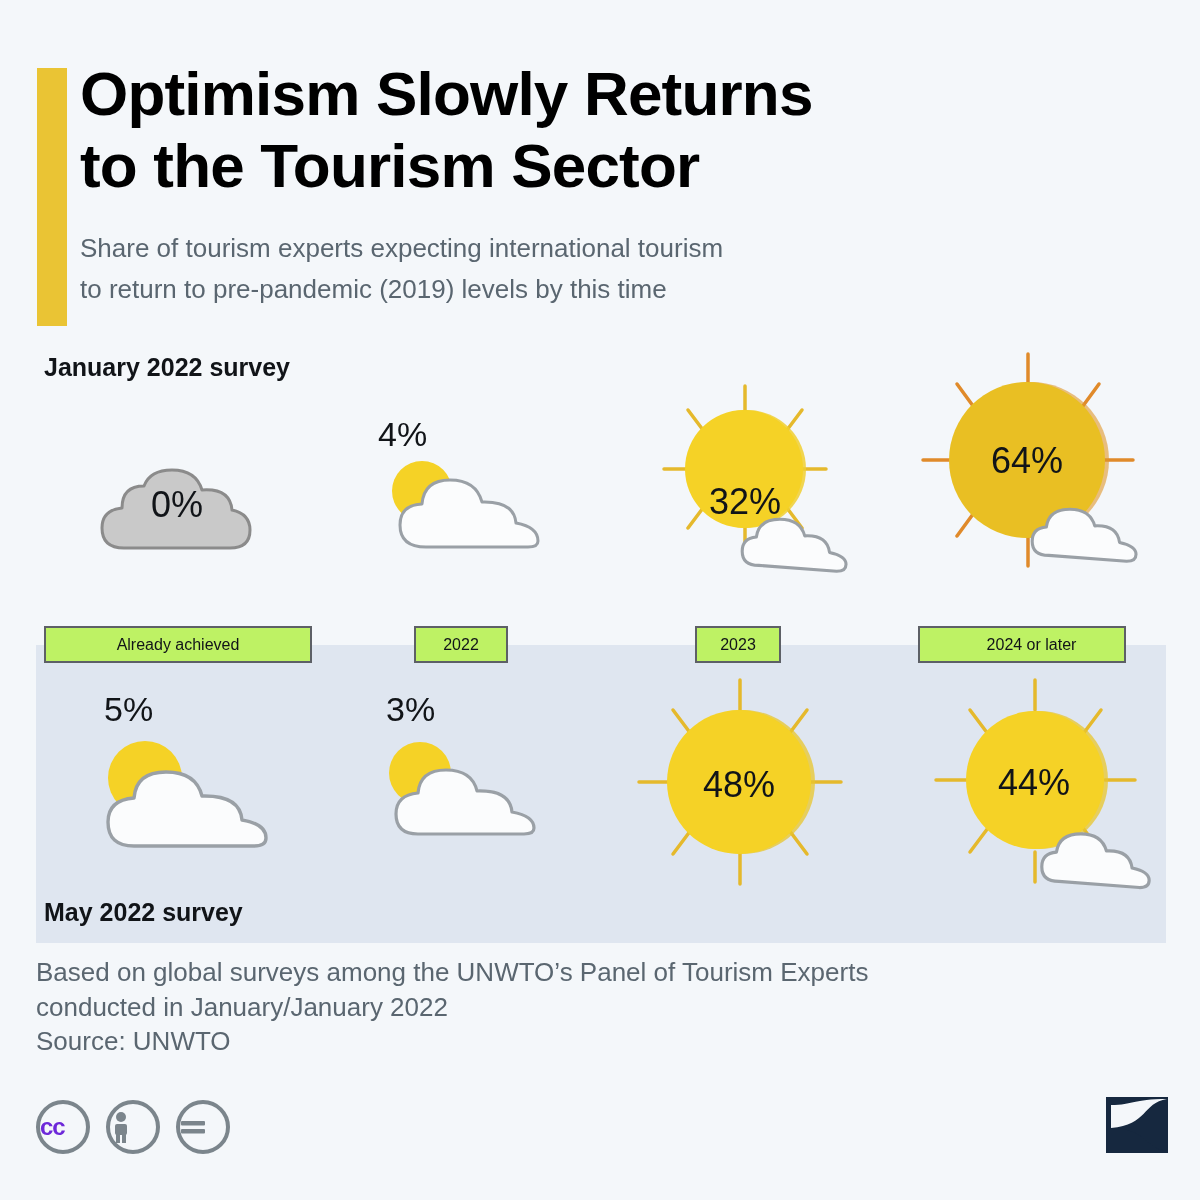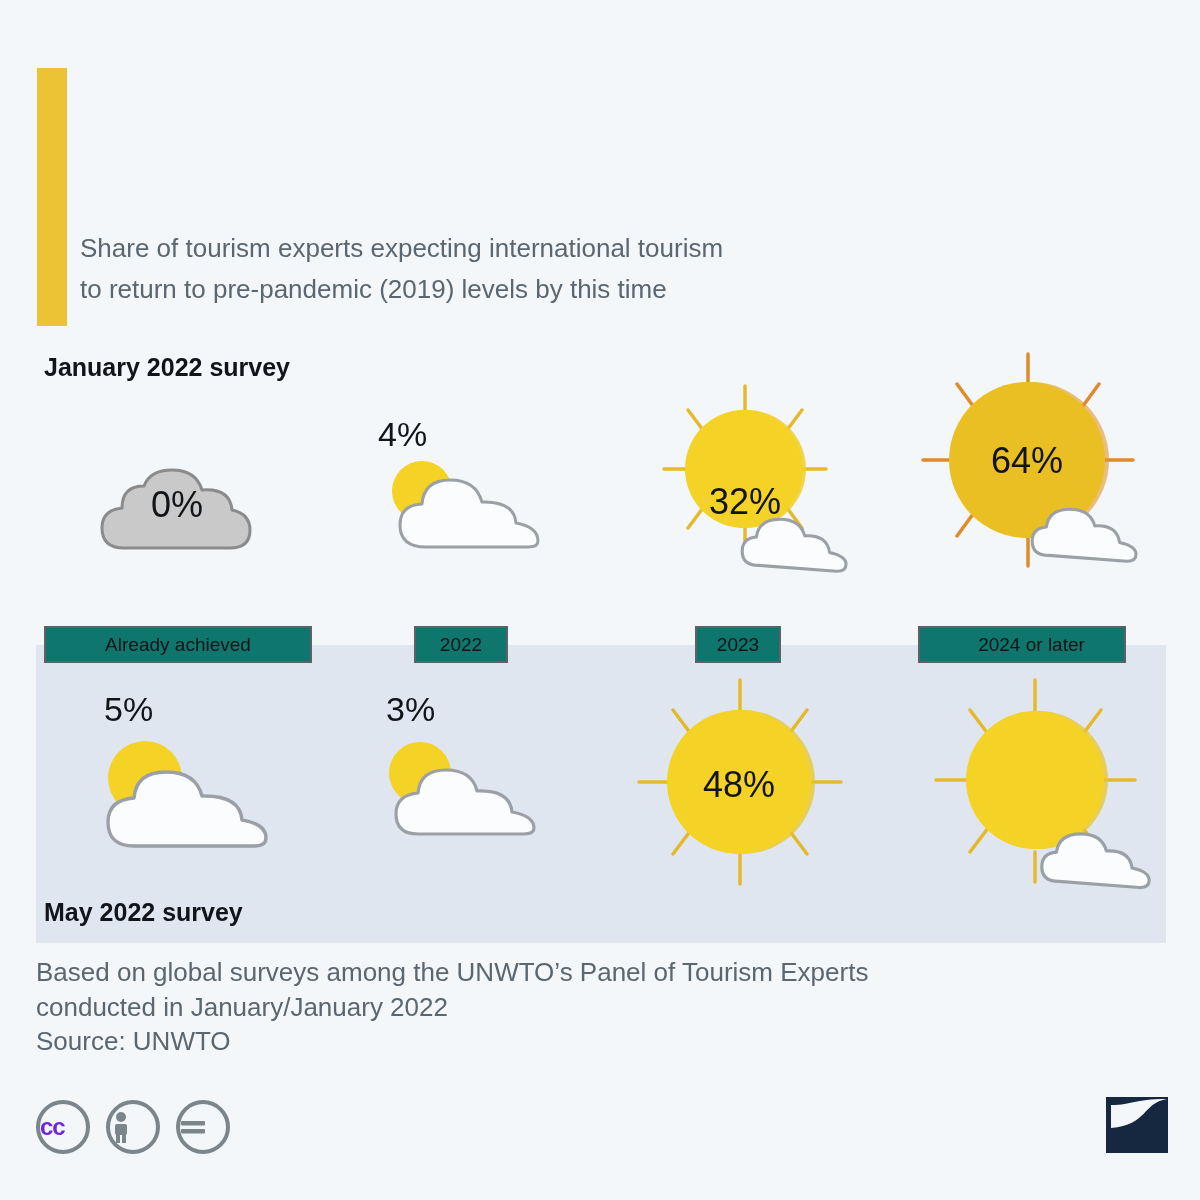--- a/index.html
+++ b/index.html
@@ -63,26 +63,26 @@
     color: #111418;
   }
   #survey-jan { left: 44px; top: 353px; }
   #survey-may { left: 44px; top: 898px; }
 
   
   .cat-box {
     position: absolute;
     top: 626px;
     height: 37px;
-    background: #0f766e;
+    background: #bef264;
     border: 2px solid #5d6066;
     display: flex;
     align-items: center;
     justify-content: center;
-    font-size: 19px;
+    font-size: 16px;
     color: #111418;
     box-sizing: border-box;
     padding: 0 12px;
     white-space: nowrap;
   }
 
   
   .cell {
     position: absolute;
   }
@@ -142,20 +142,22 @@
     color: #16283f;
     letter-spacing: -1.5px;
     line-height: 1;
   }
 </style>
 </head>
 <body>
 
 <div id="header">
   <div id="accent-bar"></div>
+  <div id="title">Optimism Slowly Returns
+to the Tourism Sector</div>
   <div id="subtitle">Share of tourism experts expecting international tourism
 to return to pre-pandemic (2019) levels by this time</div>
 </div>
 
 <div id="band-may"></div>
 
 <div class="survey-label" id="survey-jan">January 2022 survey</div>
 <div class="survey-label" id="survey-may">May 2022 survey</div>
 
 <div class="cat-box" style="left:44px;width:268px;">Already achieved</div>
@@ -259,20 +261,21 @@
       <line x1="11" y1="108" x2="41" y2="108"></line>
       <line x1="210" y1="108" x2="180" y2="108"></line>
       <line x1="45" y1="180" x2="63" y2="156"></line>
       <line x1="176" y1="180" x2="158" y2="156"></line>
       <line x1="110" y1="210" x2="110" y2="180"></line>
     </g>
     <circle cx="114" cy="108" r="69" fill="#e8c52c" opacity="0.75"></circle>
     <circle cx="110" cy="108" r="69" fill="#f5d226"></circle>
     <path d="M54 152 Q40 152 40 140 Q40 129 52 128 Q54 113 72 113 Q89 113 93 127 Q112 126 114 141 Q128 144 128 151 Q128 157 120 157 Z" transform="translate(68,24) scale(1.22)" fill="#fbfcfd" stroke="#9aa0a6" stroke-width="2.6" stroke-linejoin="round"></path>
   </svg>
+  <div class="pct pct-in-sun" style="left:0; top:90px; width:218px;">44%</div>
 </div>
 
 <div id="footnote">Based on global surveys among the UNWTO’s Panel of Tourism Experts
 conducted in January/January 2022
 Source: UNWTO</div>
 
 <div id="cc-row">
   <div class="cc-badge">
     <span class="cc-text">cc</span>
   </div>

